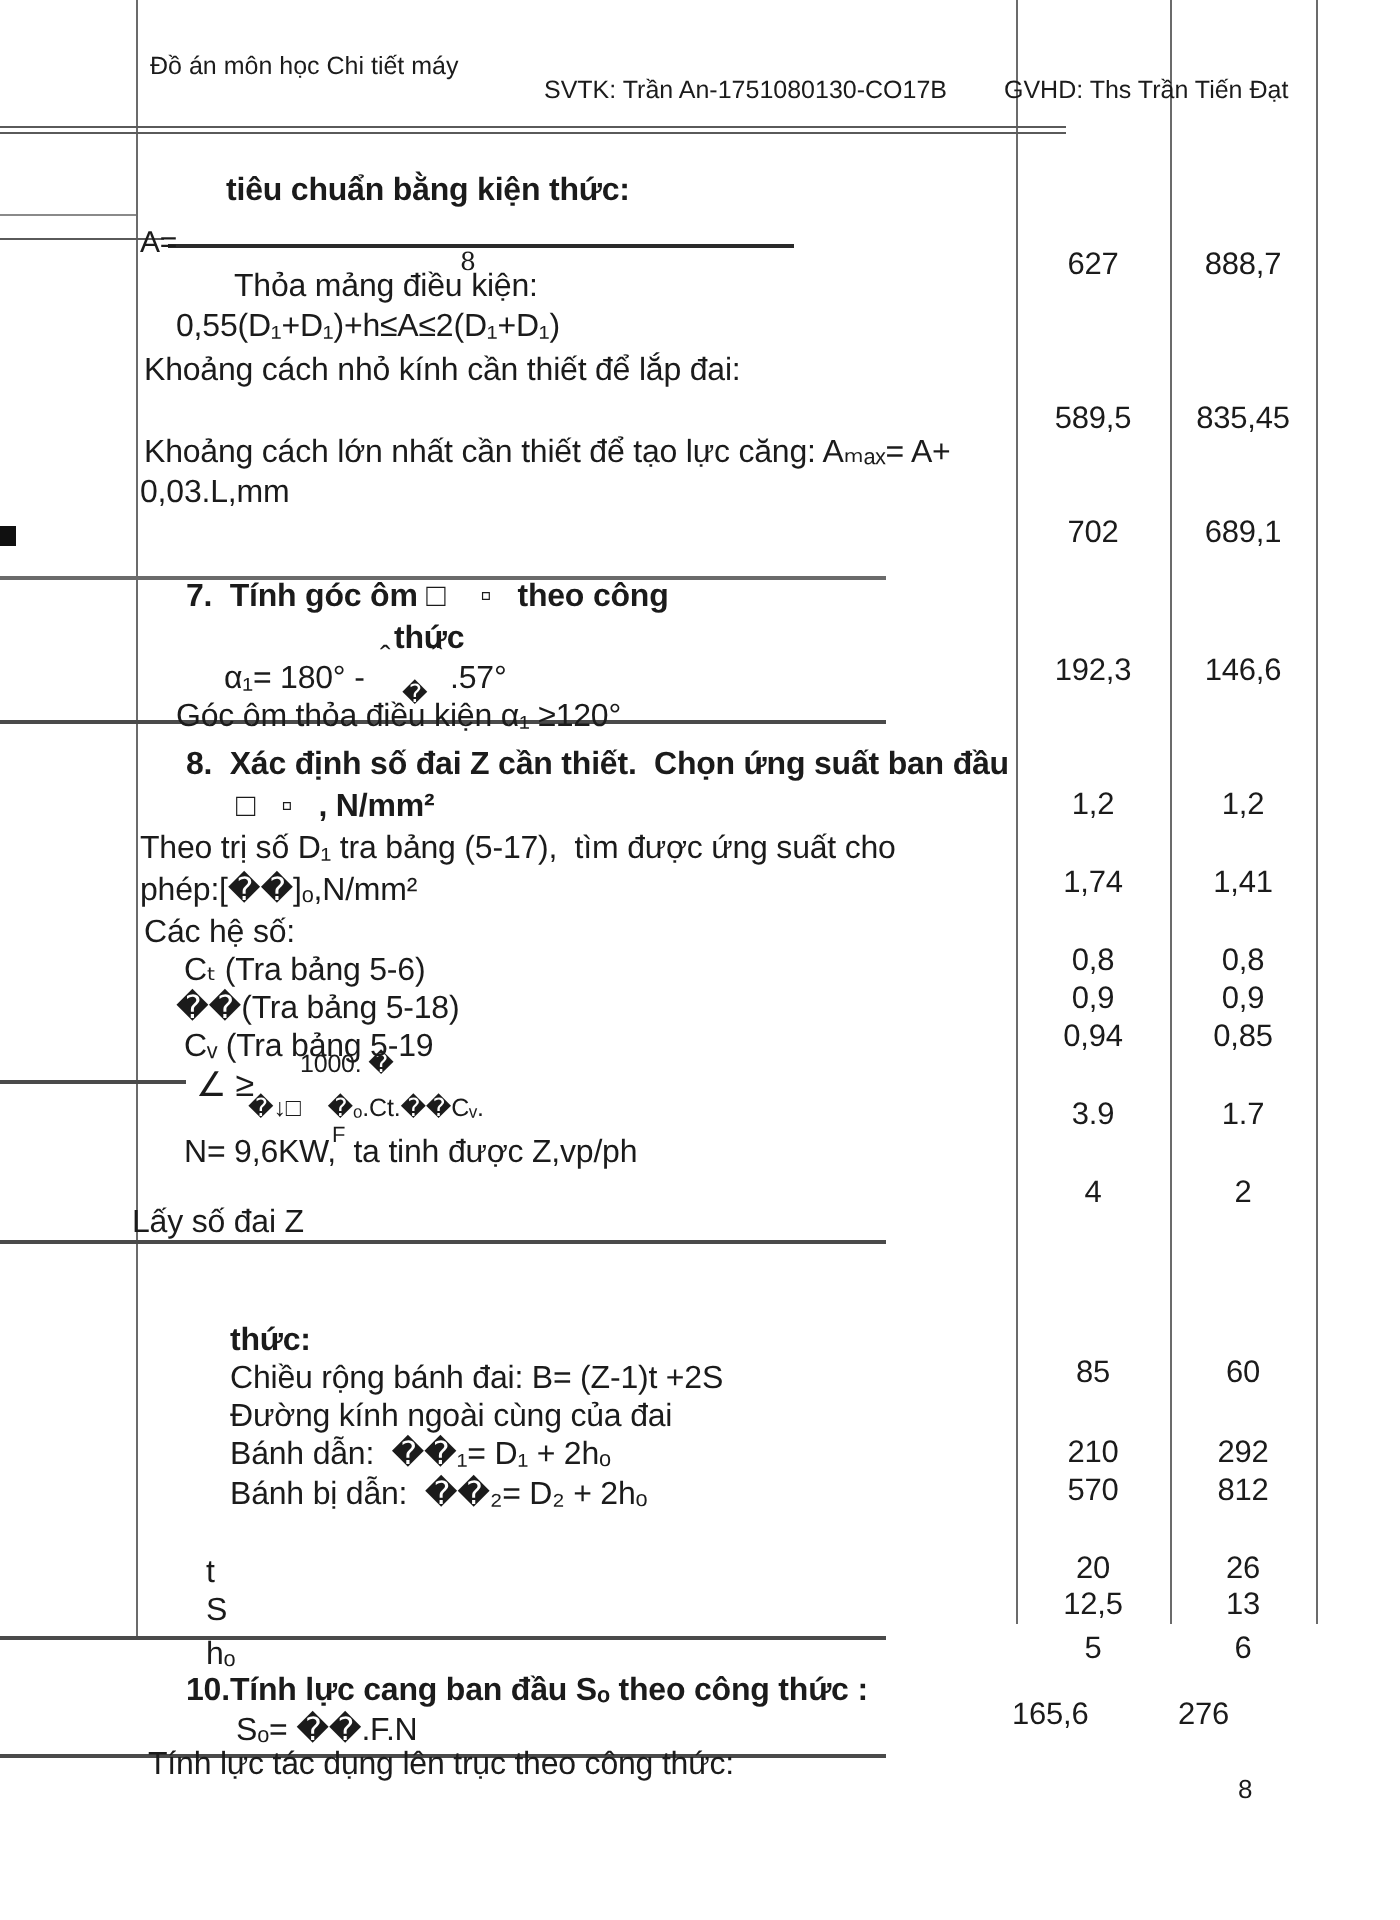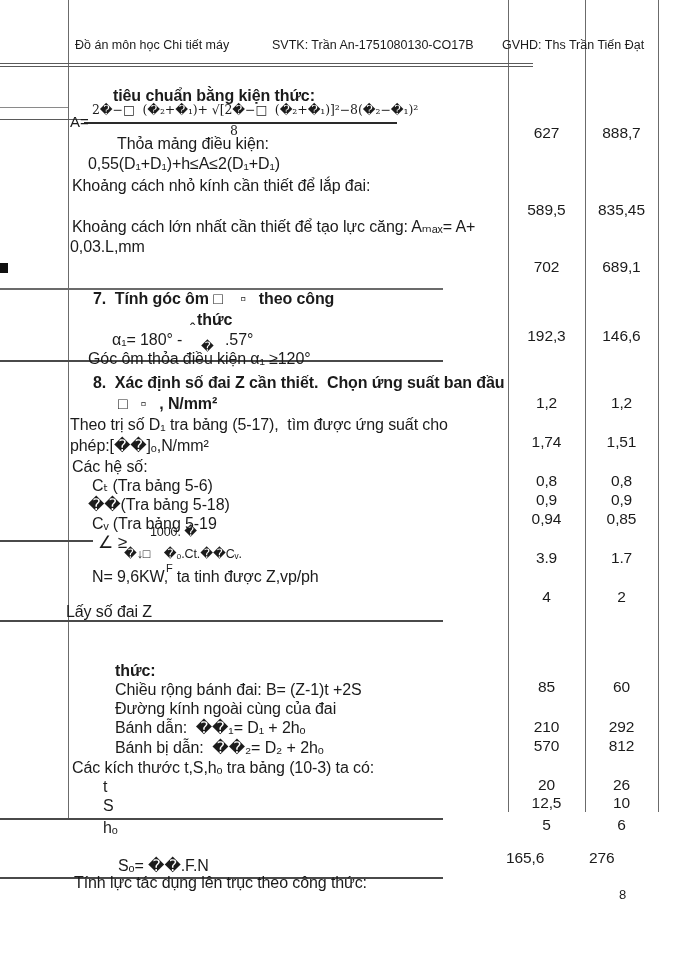--- a/index.html
+++ b/index.html
@@ -35,27 +35,26 @@
   <div class="hline" style="left:0;top:119px;width:82px"></div>
   <div class="hline thick" style="left:84px;top:122px;width:313px;background:#2a2a2a"></div>
   <div class="hline thick" style="left:0;top:288px;width:443px;background:#6b6b6b"></div>
   <div class="hline thick" style="left:0;top:360px;width:443px;background:#4a4a4a"></div>
   <div class="hline thick" style="left:0;top:540px;width:93px;background:#4a4a4a"></div>
   <div class="hline thick" style="left:0;top:620px;width:443px;background:#4a4a4a"></div>
   <div class="hline thick" style="left:0;top:818px;width:443px;background:#4a4a4a"></div>
   <div class="hline thick" style="left:0;top:877px;width:443px;background:#4a4a4a"></div>
   <div class="blob" style="left:0;top:263px;width:8px;height:10px"></div>
 
-  <span class="t hdr" style="left:75px;top:38px">Đồ án môn học Chi tiết máy</span>
+  <span class="t hdr" style="left:75px;top:26px">Đồ án môn học Chi tiết máy</span>
   <span class="t hdr" style="left:272px;top:38px">SVTK: Trần An-1751080130-CO17B</span>
   <span class="t hdr" style="left:502px;top:38px">GVHD: Ths Trần Tiến Đạt</span>
 
   <span class="t b" style="left:113px;top:87px">tiêu chuẩn bằng kiện thức:</span>
   <span class="t" style="left:70px;top:113px;font-size:15px">A=</span>
-  <span class="t frm" style="left:92px;top:103px">2�−□  (�₂+�₁)+ √[2�−□  (�₂+�₁)]²−8(�₂−�₁)²</span>
   <span class="t frm" style="left:230px;top:124px">8</span>
   <span class="t" style="left:117px;top:135px">Thỏa mảng điều kiện:</span>
   <span class="t" style="left:88px;top:155px">0,55(D₁+D₁)+h≤A≤2(D₁+D₁)</span>
   <span class="t" style="left:72px;top:177px">Khoảng cách nhỏ kính cần thiết để lắp đai:</span>
   <span class="t" style="left:72px;top:218px">Khoảng cách lớn nhất cần thiết để tạo lực căng: Aₘₐₓ= A+</span>
   <span class="t" style="left:70px;top:238px">0,03.L,mm</span>
 
   <span class="t b" style="left:93px;top:290px">7.  Tính góc ôm □    ▫   theo công</span>
   <span class="t b" style="left:197px;top:311px">thức</span>
   <span class="t" style="left:112px;top:331px">α₁= 180° -</span>
@@ -78,59 +77,59 @@
   <span class="t small" style="left:124px;top:547px">�↓□    �ₒ.Ct.��Cᵥ.</span>
   <span class="t tiny" style="left:166px;top:562px">F</span>
   <span class="t" style="left:92px;top:568px">N= 9,6KW,  ta tinh được Z,vp/ph</span>
   <span class="t" style="left:66px;top:603px">Lấy số đai Z</span>
 
   <span class="t b" style="left:115px;top:662px">thức:</span>
   <span class="t" style="left:115px;top:681px">Chiều rộng bánh đai: B= (Z-1)t +2S</span>
   <span class="t" style="left:115px;top:700px">Đường kính ngoài cùng của đai</span>
   <span class="t" style="left:115px;top:719px">Bánh dẫn:  ��₁= D₁ + 2hₒ</span>
   <span class="t" style="left:115px;top:739px">Bánh bị dẫn:  ��₂= D₂ + 2hₒ</span>
-  <span class="t" style="left:72px;top:759px">Các kích thước t,S,hₒ tra bảng (10-3) ta có:</span>
   <span class="t" style="left:103px;top:778px">t</span>
   <span class="t" style="left:103px;top:797px">S</span>
   <span class="t" style="left:103px;top:819px">hₒ</span>
 
+  <span class="t b" style="left:93px;top:837px">10.Tính lực cang ban đầu Sₒ theo công thức :</span>
   <span class="t" style="left:118px;top:857px">Sₒ= ��.F.N</span>
   <span class="t" style="left:74px;top:874px">Tính lực tác dụng lên trục theo công thức:</span>
 
   <span class="t num" style="left:508px;top:124px">627</span>
   <span class="t num2" style="left:585px;top:124px">888,7</span>
   <span class="t num" style="left:508px;top:201px">589,5</span>
   <span class="t num2" style="left:585px;top:201px">835,45</span>
   <span class="t num" style="left:508px;top:258px">702</span>
   <span class="t num2" style="left:585px;top:258px">689,1</span>
   <span class="t num" style="left:508px;top:327px">192,3</span>
   <span class="t num2" style="left:585px;top:327px">146,6</span>
   <span class="t num" style="left:508px;top:394px">1,2</span>
   <span class="t num2" style="left:585px;top:394px">1,2</span>
   <span class="t num" style="left:508px;top:433px">1,74</span>
-  <span class="t num2" style="left:585px;top:433px">1,51</span>
+  <span class="t num2" style="left:585px;top:433px">1,41</span>
   <span class="t num" style="left:508px;top:472px">0,8</span>
   <span class="t num2" style="left:585px;top:472px">0,8</span>
   <span class="t num" style="left:508px;top:491px">0,9</span>
   <span class="t num2" style="left:585px;top:491px">0,9</span>
   <span class="t num" style="left:508px;top:510px">0,94</span>
   <span class="t num2" style="left:585px;top:510px">0,85</span>
   <span class="t num" style="left:508px;top:549px">3.9</span>
   <span class="t num2" style="left:585px;top:549px">1.7</span>
   <span class="t num" style="left:508px;top:588px">4</span>
   <span class="t num2" style="left:585px;top:588px">2</span>
   <span class="t num" style="left:508px;top:678px">85</span>
   <span class="t num2" style="left:585px;top:678px">60</span>
   <span class="t num" style="left:508px;top:718px">210</span>
   <span class="t num2" style="left:585px;top:718px">292</span>
   <span class="t num" style="left:508px;top:737px">570</span>
   <span class="t num2" style="left:585px;top:737px">812</span>
   <span class="t num" style="left:508px;top:776px">20</span>
   <span class="t num2" style="left:585px;top:776px">26</span>
   <span class="t num" style="left:508px;top:794px">12,5</span>
-  <span class="t num2" style="left:585px;top:794px">10</span>
+  <span class="t num2" style="left:585px;top:794px">13</span>
   <span class="t num" style="left:508px;top:816px">5</span>
   <span class="t num2" style="left:585px;top:816px">6</span>
   <span class="t" style="left:506px;top:849px;font-size:15.5px">165,6</span>
   <span class="t" style="left:589px;top:849px;font-size:15.5px">276</span>
 
   <span class="t pagenum" style="left:619px;top:888px">8</span>
 </div>
 
 </body></html>

